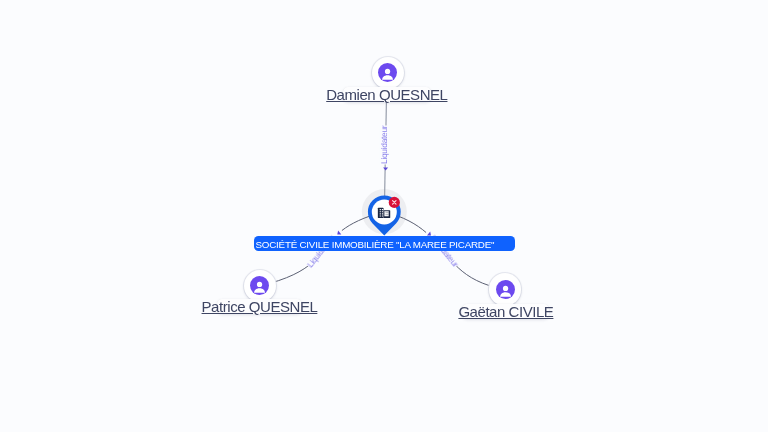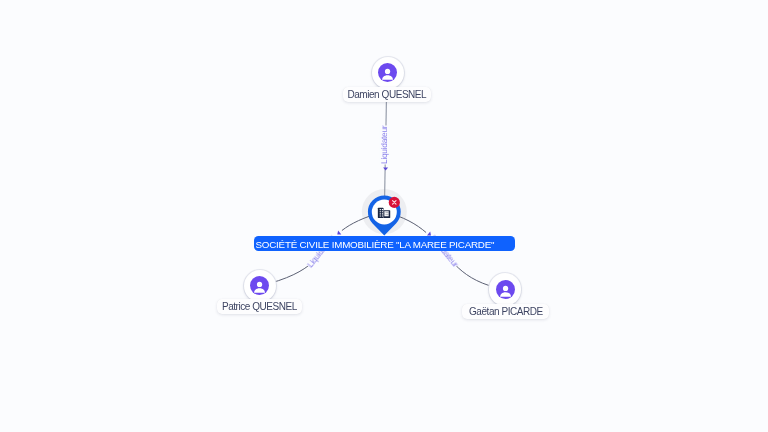--- a/index.html
+++ b/index.html
@@ -9,22 +9,22 @@
   svg.layer{position:absolute;left:0;top:0;width:768px;height:432px;overflow:visible;}
   svg text{text-rendering:geometricPrecision;will-change:opacity;}
   .node{position:absolute;}
   .avatar-circle{position:absolute;width:32.4px;height:32.4px;border-radius:50%;
      background:#fff;box-shadow:0 1px 3px rgba(30,40,80,.16), 0 0 0 1px rgba(230,232,240,.9);
      display:flex;align-items:center;justify-content:center;}
   .avatar-inner{width:19.1px;height:19.1px;border-radius:50%;background:#6d4aef;
      display:flex;align-items:center;justify-content:center;}
   .person-label{position:absolute;will-change:opacity;background:#fdfdfe;border-radius:5px;
      box-shadow:0 1px 3px rgba(30,40,80,.12), 0 0 1px rgba(30,40,80,.08);
-     color:#3e4563;font-size:10px;letter-spacing:-0.45px;line-height:15.1px;white-space:nowrap;
-     height:15.1px;display:flex;align-items:center;justify-content:center;}
+     color:#3e4563;font-size:15px;letter-spacing:-0.45px;line-height:15.1px;white-space:nowrap;
+     height:15.1px;display:flex;align-items:center;justify-content:center;text-decoration:underline;}
   .company-label{position:absolute;will-change:opacity;background:#0f62fe;border-radius:4.5px;color:#fff;
      font-size:9.8px;letter-spacing:-0.22px;line-height:15.2px;white-space:nowrap;height:15.2px;
      display:flex;align-items:center;padding-left:2.0px;padding-top:1.6px;box-sizing:border-box;}
 </style>
 </head>
 <body>
 
 <div id="stage">
 
   <svg class="layer">
@@ -116,15 +116,15 @@
 
   <div class="node">
     <div class="avatar-circle" style="left:488.9px;top:273.4px;">
       <div class="avatar-inner">
         <svg width="19.1" height="19.1" viewBox="-9.55 -9.55 19.1 19.1" fill="#ffffff">
             <circle cx="0" cy="-1.15" r="2.62"></circle>
             <path d="M0,2.6 C-3.6,2.6 -5.45,4.9 -5.45,7.15 L5.45,7.15 C5.45,4.9 3.6,2.6 0,2.6 Z"></path>
           </svg>
       </div>
     </div>
-    <div class="person-label" style="left:462.3px;top:303.6px;width:87.2px;">Gaëtan PICARDE</div>
+    <div class="person-label" style="left:462.3px;top:303.6px;width:87.2px;">Gaëtan CIVILE</div>
   </div>
 </div>
 
 </body></html>

